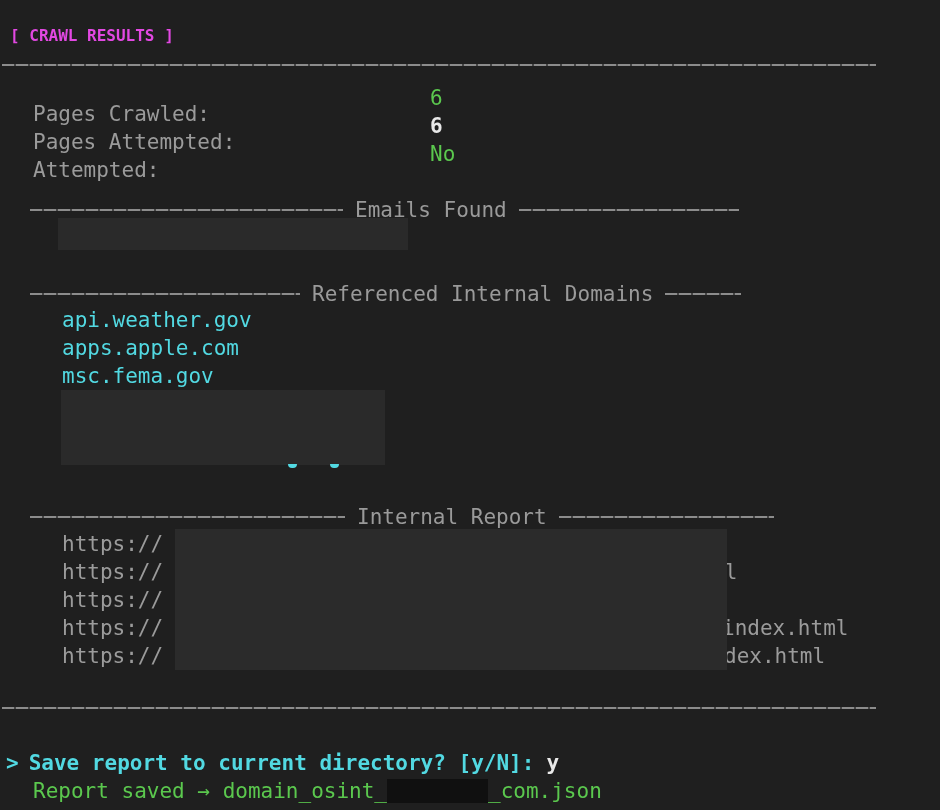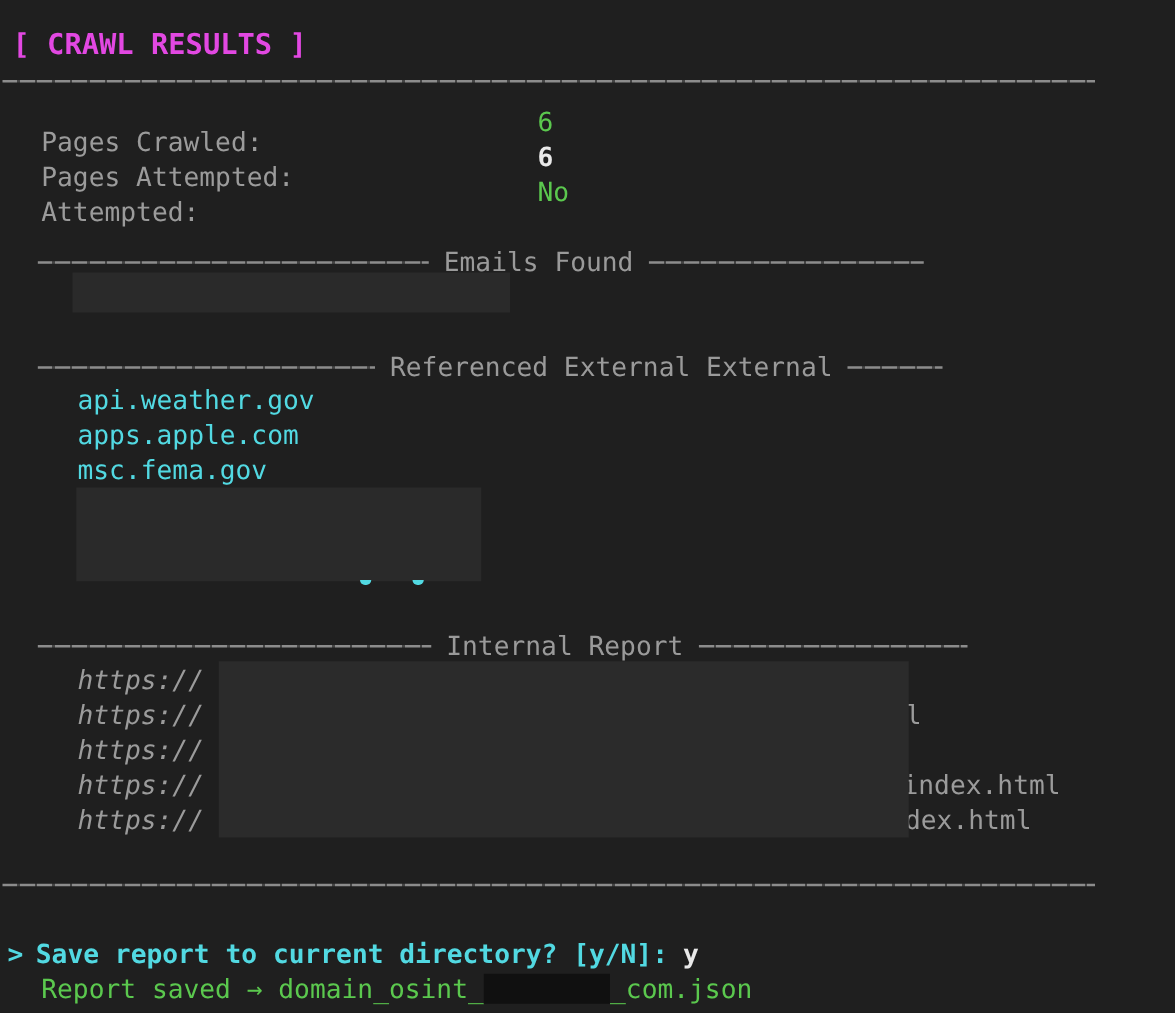--- a/index.html
+++ b/index.html
@@ -14,37 +14,37 @@
     --redact-dark:#101010;
   }
   html,body{margin:0;padding:0;background:var(--bg);}
   .screen{
     position:relative;width:940px;height:810px;background:var(--bg);
     overflow:hidden;
     font-family:"DejaVu Sans Mono","Liberation Mono",monospace;
     font-size:21px;line-height:28px;color:var(--gray);
   }
   .abs{position:absolute;white-space:nowrap;}
-  .title{left:10px;top:22px;font-size:23px;font-weight:bold;color:var(--magenta);}
+  .title{left:10px;top:22px;font-size:16px;font-weight:bold;color:var(--magenta);}
   .hr{position:absolute;left:2px;width:874px;height:2px;
       background:repeating-linear-gradient(90deg,var(--dash) 0 12px,rgba(140,140,140,.35) 12px 14px);}
   .hr1{top:64px;} .hr2{top:707px;}
   .stat-label{left:33px;color:var(--gray);margin-top:16px;}
   .stat-value{left:430px;}
   .v-green{color:var(--green);} .v-white{color:var(--white);font-weight:600;}
   .sec-header{position:absolute;left:30px;display:flex;align-items:center;height:28px;color:#9a9a9a;}
   .dashline{height:2px;flex:0 0 auto;
       background:repeating-linear-gradient(90deg,var(--dash) 0 12px,rgba(140,140,140,.35) 12px 14px);}
   .sec-label{margin:0 12px;white-space:nowrap;}
   .redact{position:absolute;background:var(--redact);}
   .redact3{background:#2b2b2b;z-index:2;}
   .cyan{color:var(--cyan);}
   .descender{position:absolute;width:9px;height:4px;background:var(--cyan);
       border-radius:0 0 4px 4px;}
-  .url{left:62px;color:var(--gray);z-index:1;font-style:italic;}
+  .url{left:62px;color:var(--gray);z-index:1;}
   .frag{color:var(--gray);z-index:1;}
   .prompt{left:6px;top:749px;display:flex;font-weight:600;}
   .prompt-marker{color:var(--cyan);margin-right:10px;}
   .prompt-question{color:var(--cyan);}
   .prompt-answer{color:var(--white);margin-left:12px;}
   .report{left:33px;top:777px;display:inline-flex;align-items:center;
       color:var(--green);font-weight:400;white-space:nowrap;}
   .redact-file{width:101px;height:24px;background:var(--redact-dark);flex:0 0 auto;}
 </style>
 </head>
@@ -64,21 +64,21 @@
 
   <div class="sec-header" style="top:196px">
     <div class="dashline" style="width:313px"></div>
     <span class="sec-label">Emails Found</span>
     <div class="dashline" style="width:220px"></div>
   </div>
   <div class="redact" style="left:58px;top:218px;width:350px;height:32px"></div>
 
   <div class="sec-header" style="top:280px">
     <div class="dashline" style="width:270px"></div>
-    <span class="sec-label">Referenced External External</span>
+    <span class="sec-label">Referenced Internal Domains</span>
     <div class="dashline" style="width:76px"></div>
   </div>
   <div class="abs cyan" style="left:62px;top:306px">api.weather.gov</div>
   <div class="abs cyan" style="left:62px;top:334px">apps.apple.com</div>
   <div class="abs cyan" style="left:62px;top:362px">msc.fema.gov</div>
   <div class="redact" style="left:61px;top:390px;width:324px;height:75px"></div>
   <div class="descender" style="left:288px;top:464px"></div>
   <div class="descender" style="left:330px;top:464px"></div>
 
   <div class="sec-header" style="top:503px">

